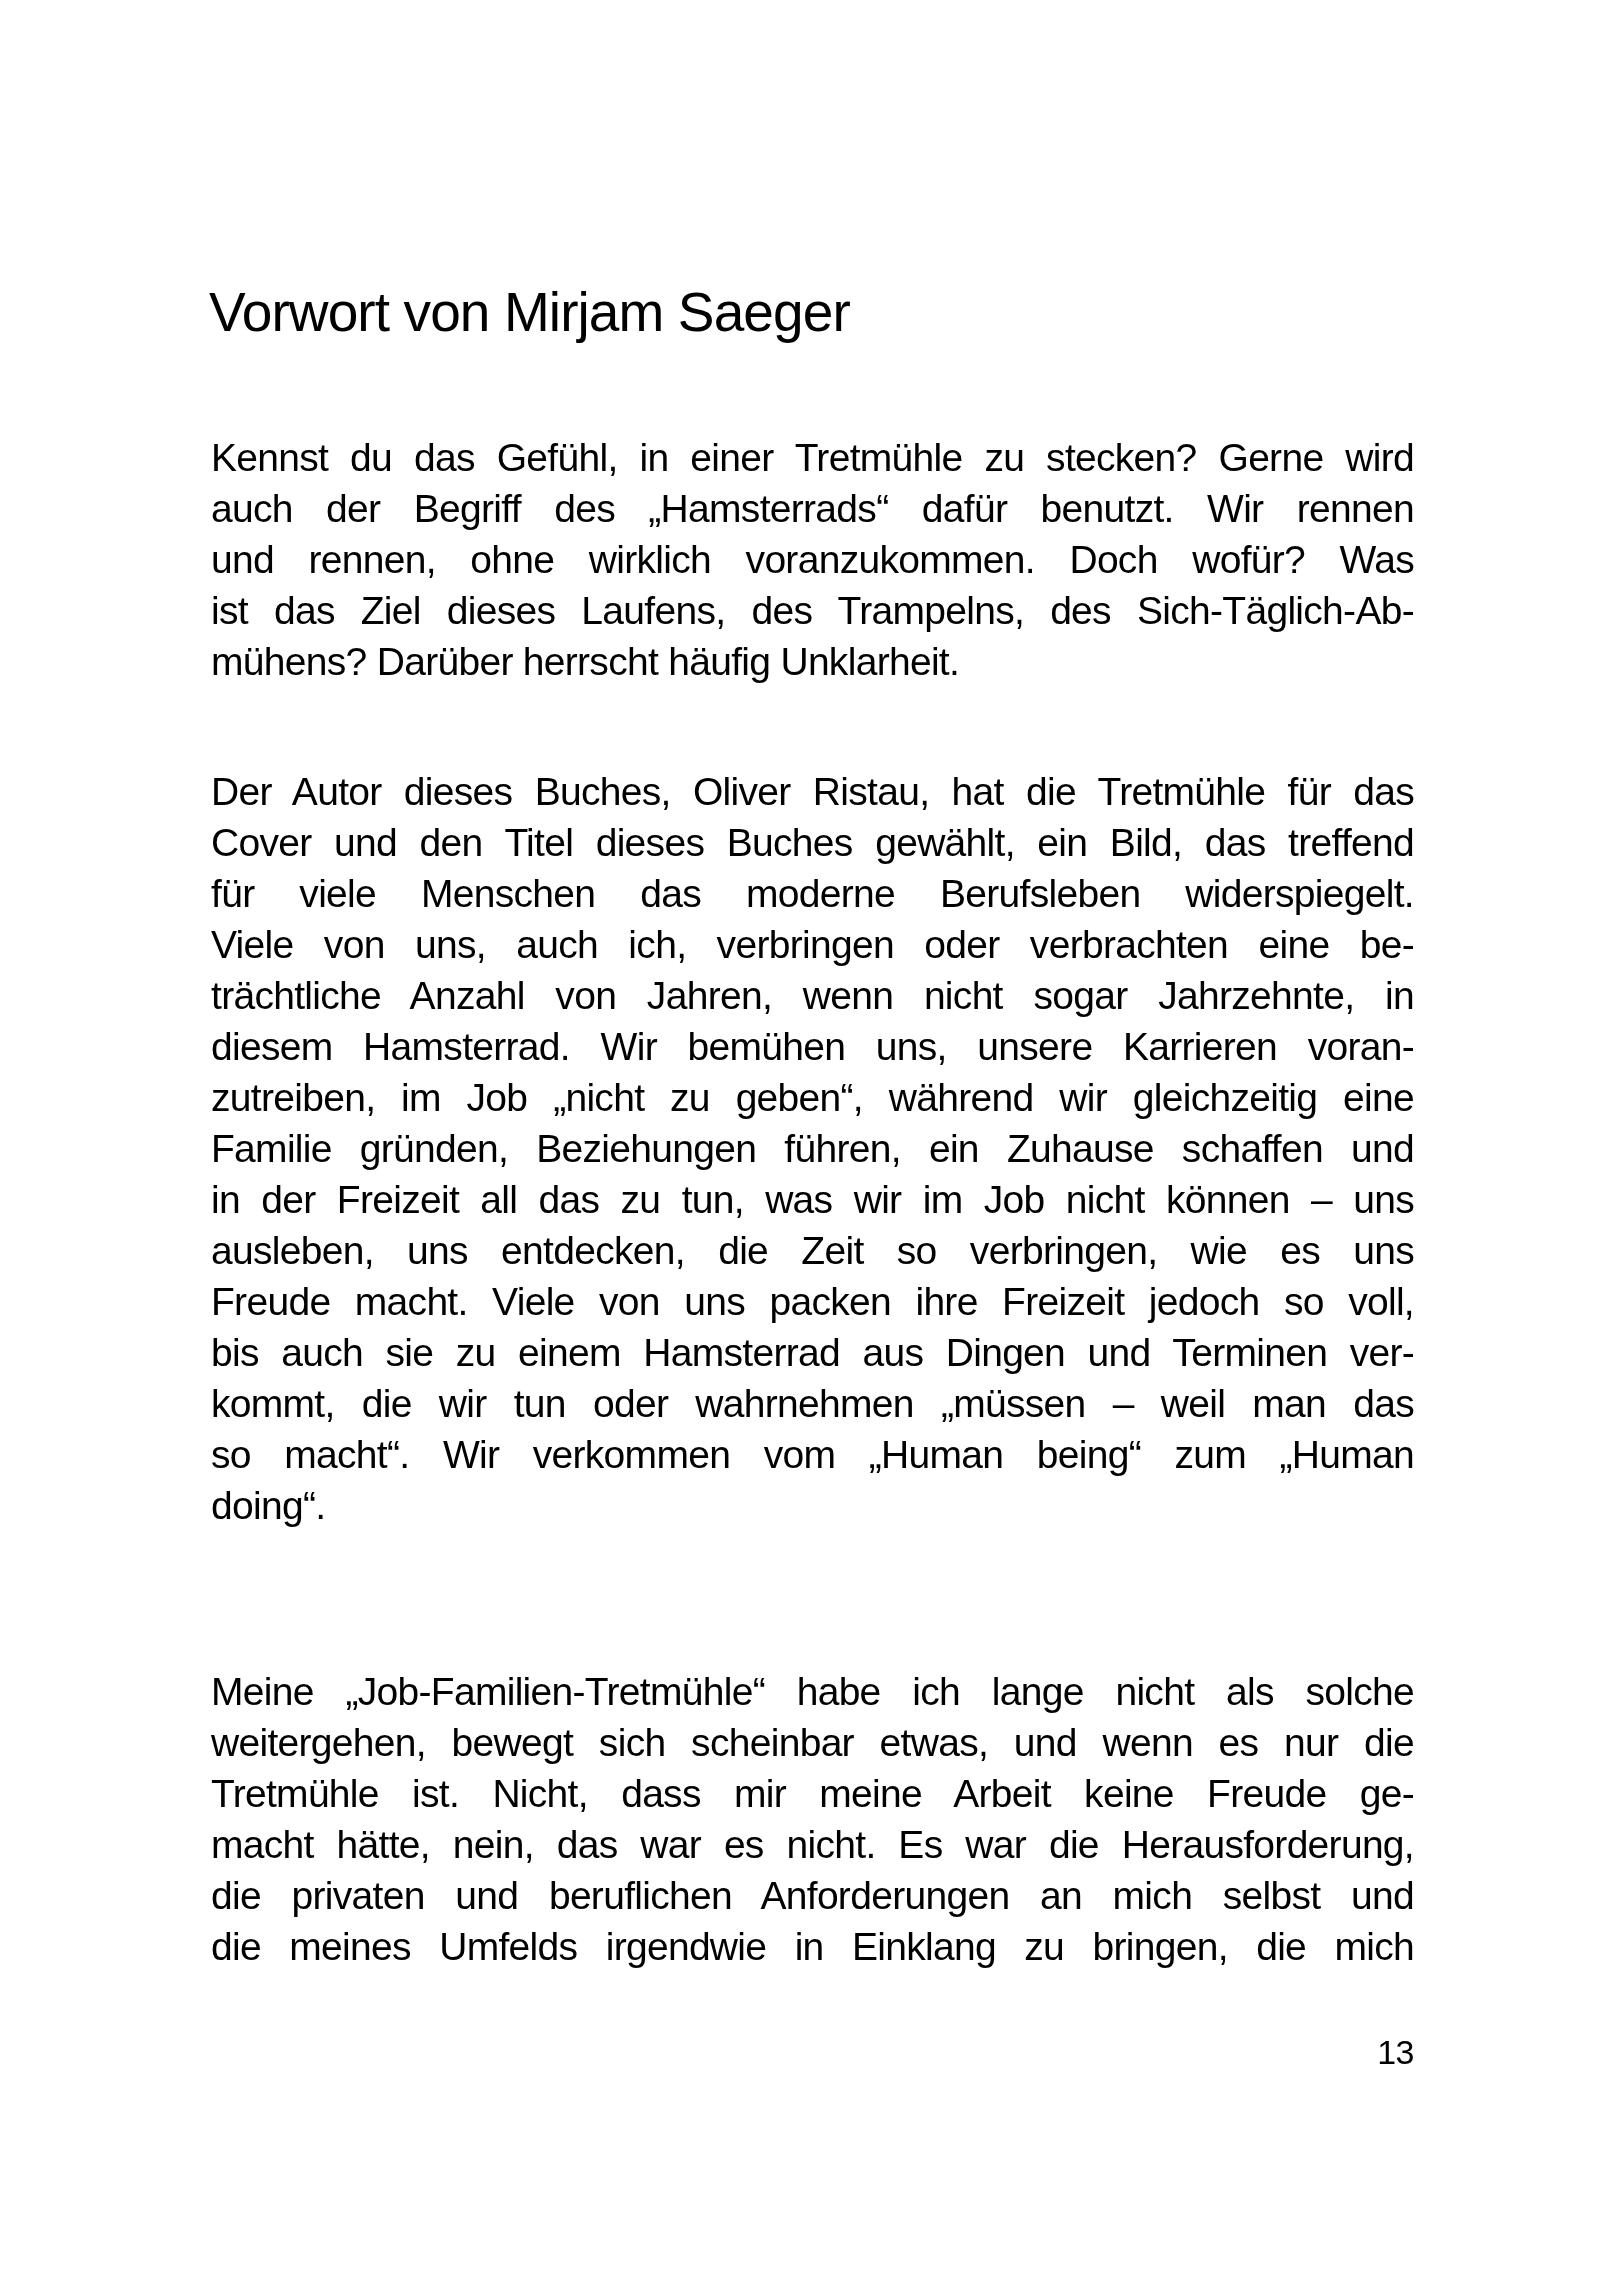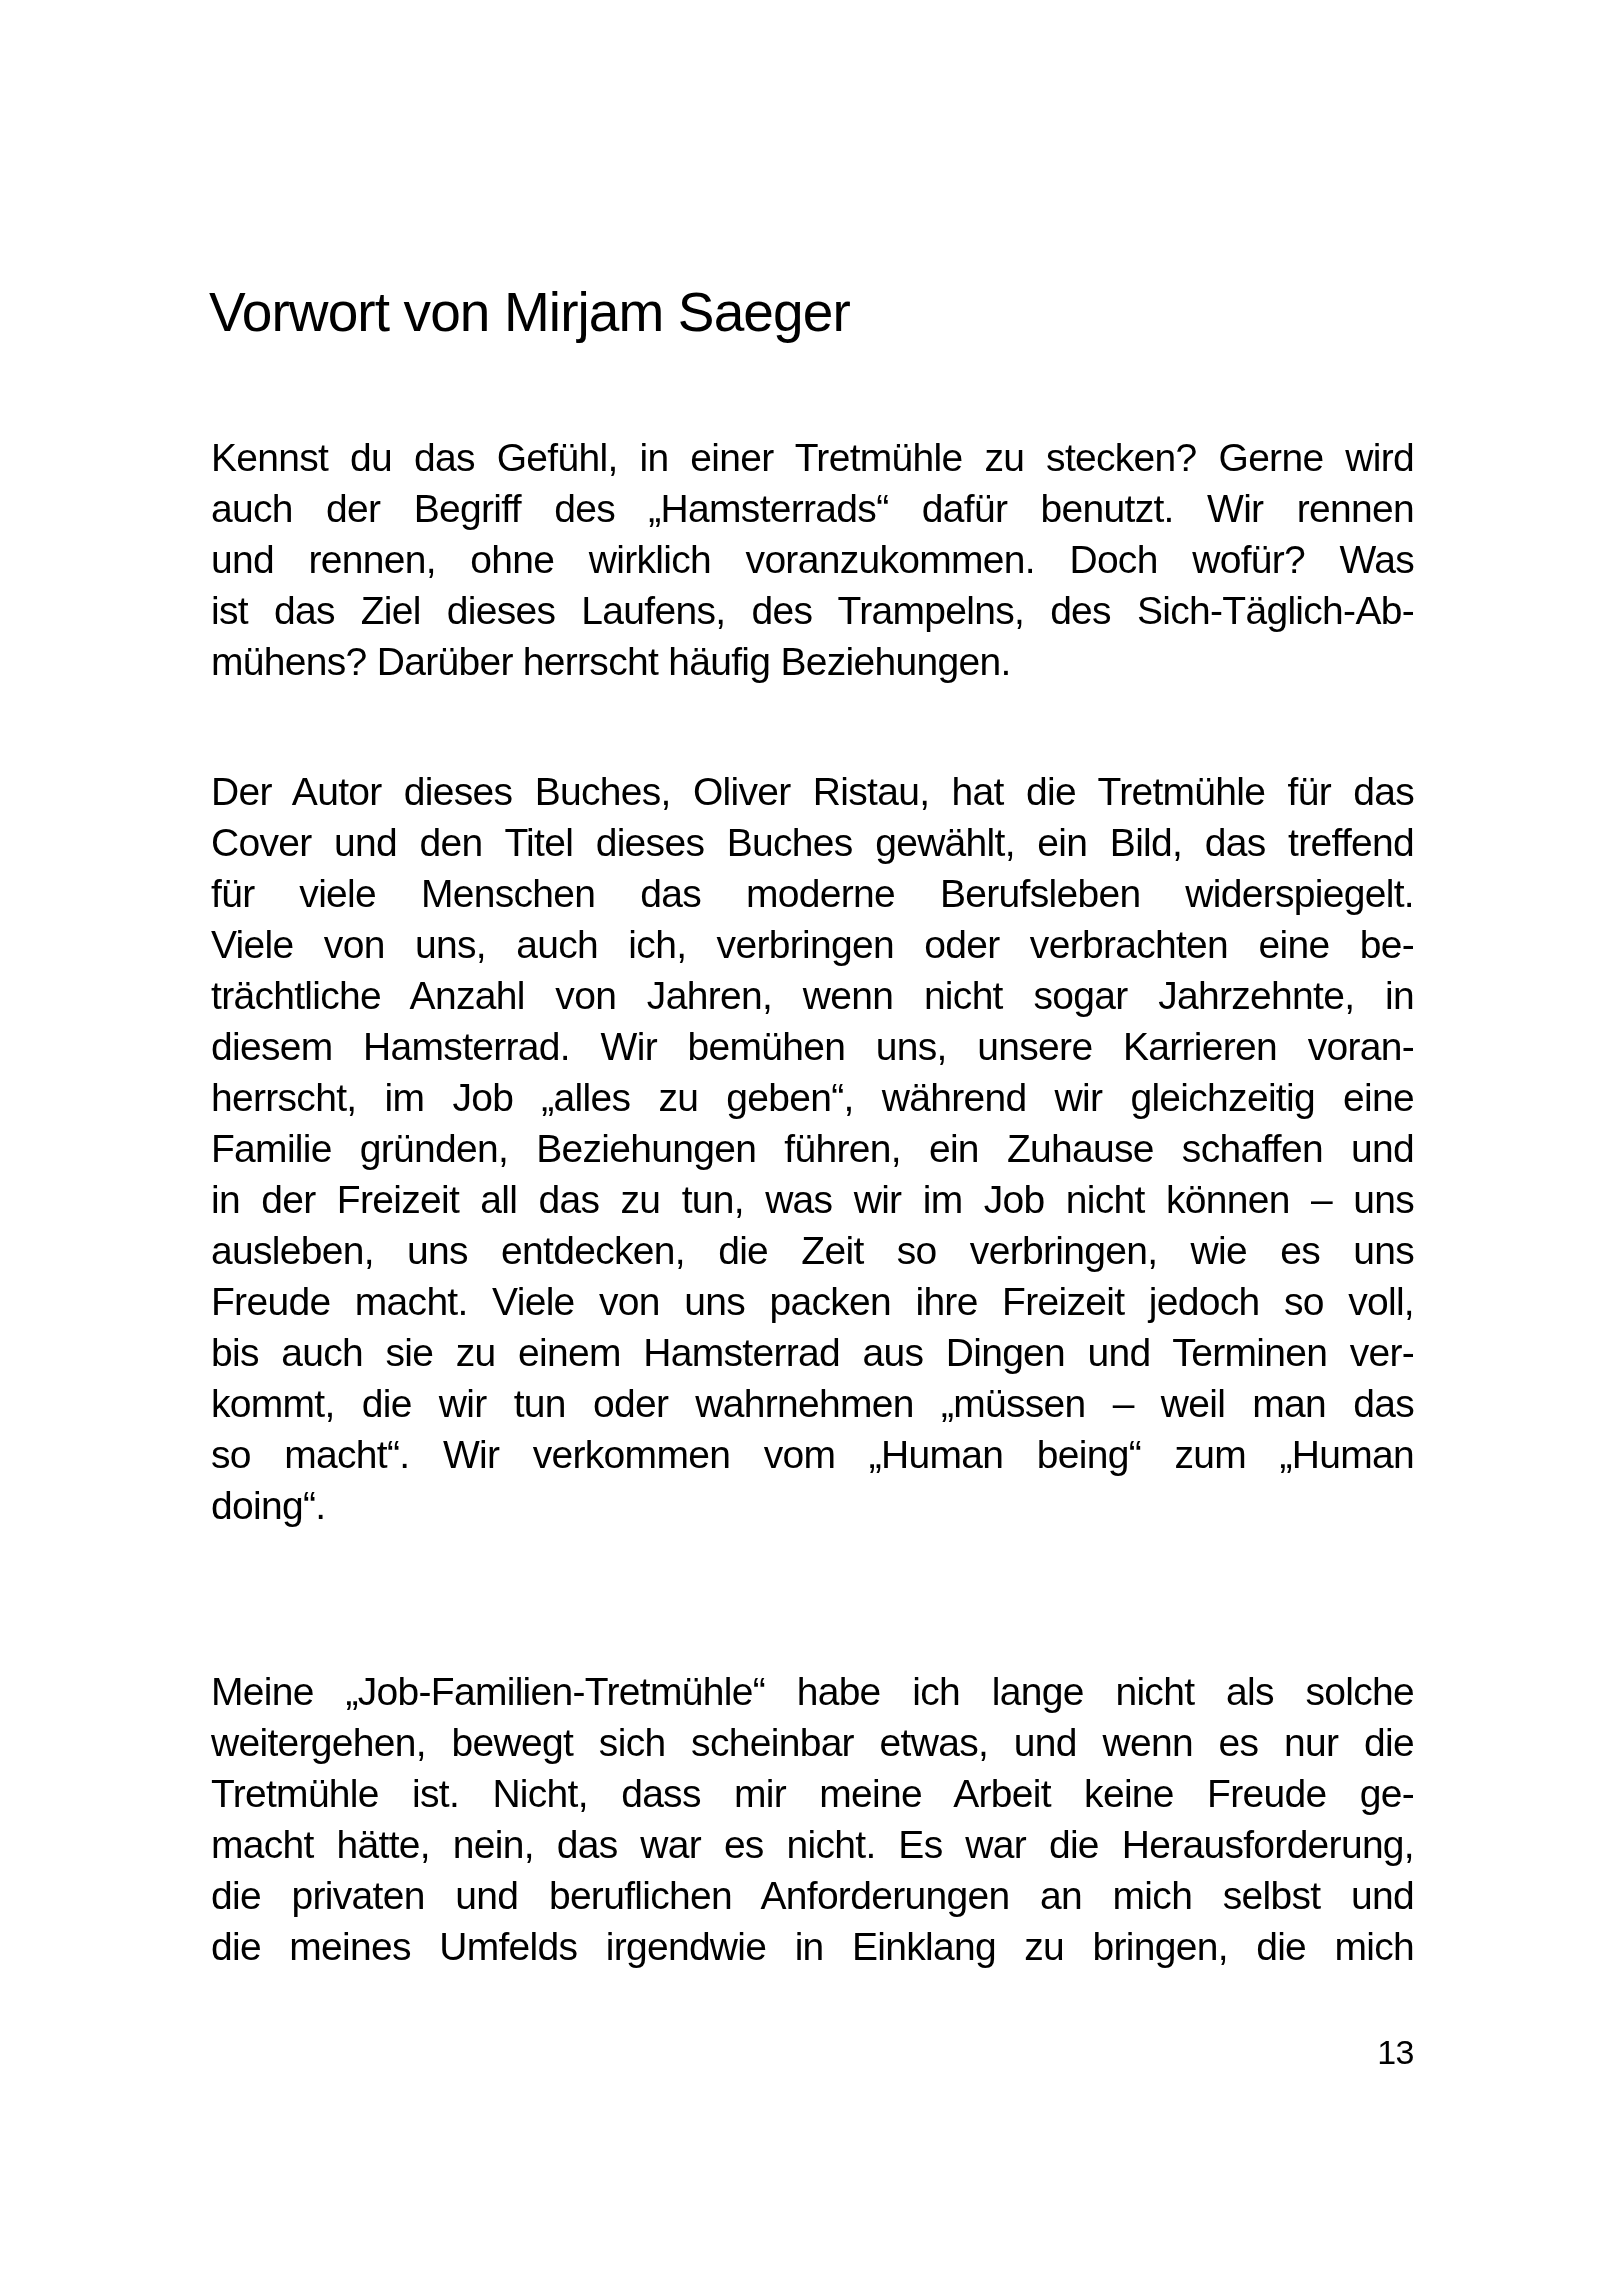--- a/index.html
+++ b/index.html
@@ -70,31 +70,31 @@
 
 <div class="page">
 
   <h1 class="title">Vorwort von Mirjam Saeger</h1>
 
   <div class="body p1">
     <span class="line">Kennst du das Gefühl, in einer Tretmühle zu stecken? Gerne wird</span>
     <span class="line">auch der Begriff des „Hamsterrads“ dafür benutzt. Wir rennen</span>
     <span class="line">und rennen, ohne wirklich voranzukommen. Doch wofür? Was</span>
     <span class="line">ist das Ziel dieses Laufens, des Trampelns, des Sich-Täglich-Ab-</span>
-    <span class="line last">mühens? Darüber herrscht häufig Beziehungen.</span>
+    <span class="line last">mühens? Darüber herrscht häufig Unklarheit.</span>
   </div>
 
   <div class="body p2">
     <span class="line">Der Autor dieses Buches, Oliver Ristau, hat die Tretmühle für das</span>
     <span class="line">Cover und den Titel dieses Buches gewählt, ein Bild, das treffend</span>
     <span class="line">für viele Menschen das moderne Berufsleben widerspiegelt.</span>
     <span class="line">Viele von uns, auch ich, verbringen oder verbrachten eine be-</span>
     <span class="line">trächtliche Anzahl von Jahren, wenn nicht sogar Jahrzehnte, in</span>
     <span class="line">diesem Hamsterrad. Wir bemühen uns, unsere Karrieren voran-</span>
-    <span class="line">herrscht, im Job „alles zu geben“, während wir gleichzeitig eine</span>
+    <span class="line">zutreiben, im Job „nicht zu geben“, während wir gleichzeitig eine</span>
     <span class="line">Familie gründen, Beziehungen führen, ein Zuhause schaffen und</span>
     <span class="line">in der Freizeit all das zu tun, was wir im Job nicht können – uns</span>
     <span class="line">ausleben, uns entdecken, die Zeit so verbringen, wie es uns</span>
     <span class="line">Freude macht. Viele von uns packen ihre Freizeit jedoch so voll,</span>
     <span class="line">bis auch sie zu einem Hamsterrad aus Dingen und Terminen ver-</span>
     <span class="line">kommt, die wir tun oder wahrnehmen „müssen – weil man das</span>
     <span class="line">so macht“. Wir verkommen vom „Human being“ zum „Human</span>
     <span class="line last">doing“.</span>
   </div>
 

